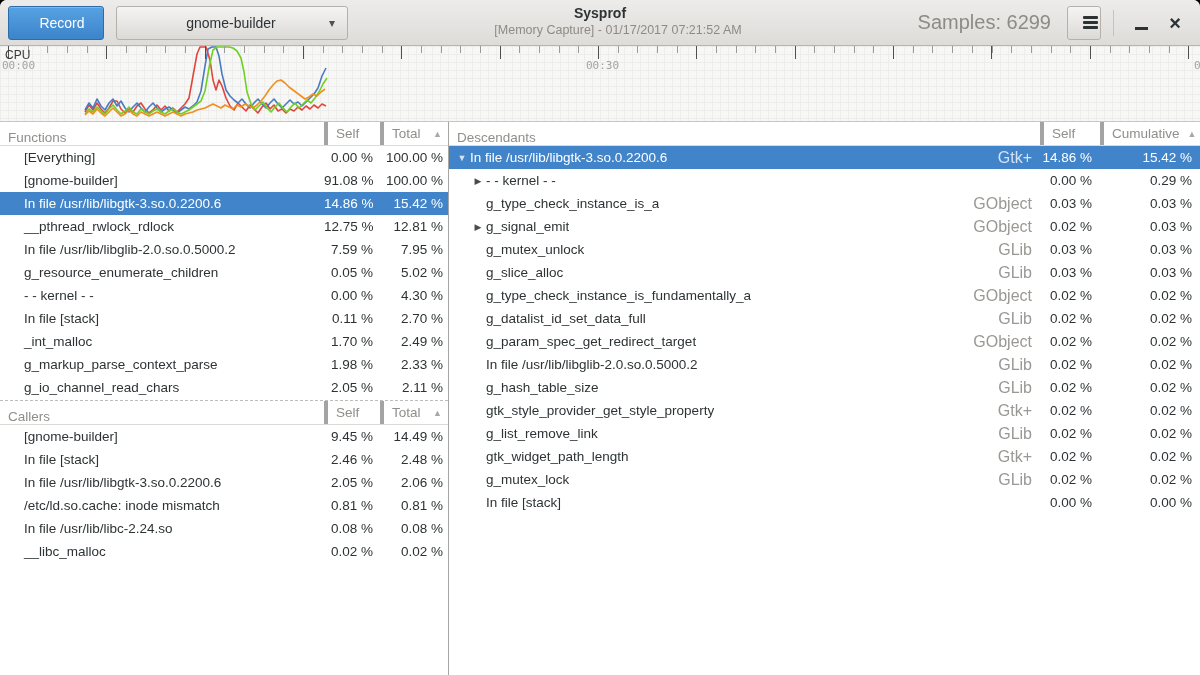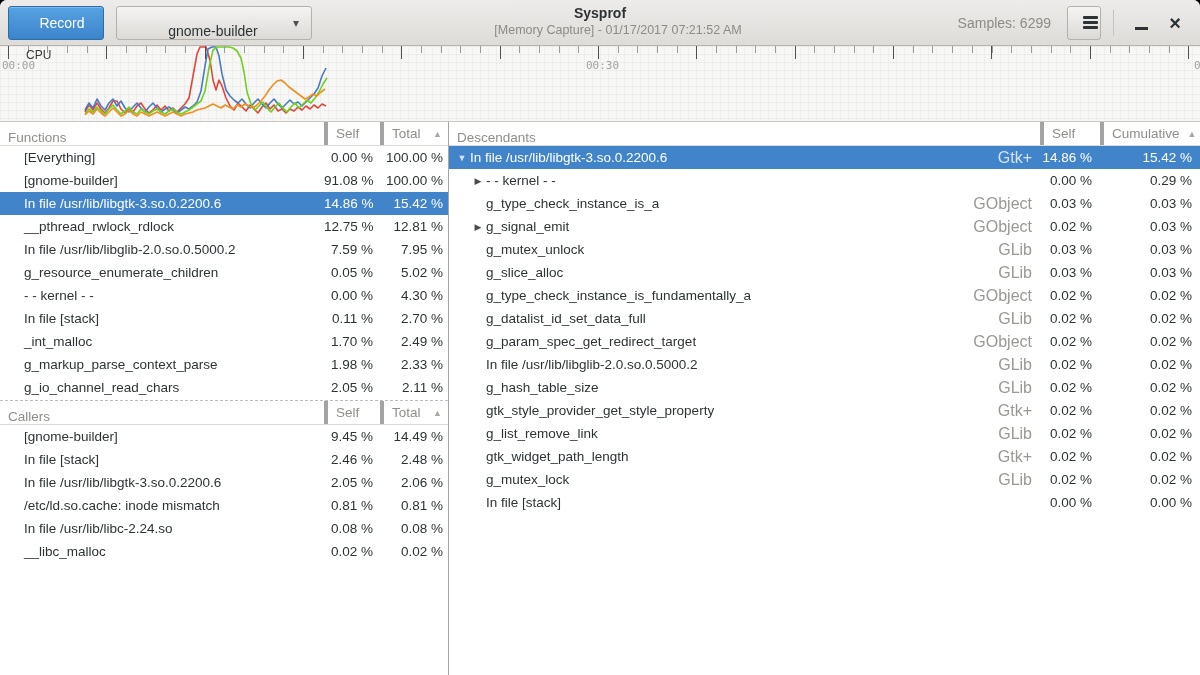--- a/index.html
+++ b/index.html
@@ -4,28 +4,28 @@
 <style>
   * { margin:0; padding:0; box-sizing:border-box; }
   html,body { width:1200px; height:675px; background:#000; }
   body { font-family:"Liberation Sans","DejaVu Sans",sans-serif; font-size:13px; color:#2d3335; }
   .window { width:1200px; height:675px; background:#fff; border-radius:7px 7px 0 0; overflow:hidden; display:flex; flex-direction:column; }
 
   
   .headerbar { height:46px; flex:0 0 46px; background:linear-gradient(#edecea,#dedcd9); border-bottom:1px solid #b7b3ae; display:flex; align-items:center; position:relative; padding:0 8px; }
   .btn { height:34px; border-radius:3px; border:1px solid #b5b1aa; background:linear-gradient(#f5f4f3,#dcdad7); color:#2d3335; font-size:14px; display:flex; align-items:center; justify-content:center; cursor:default;padding-left:12px; }
   .record-btn { width:96px; background:linear-gradient(#56a2e2,#3d84cb); border-color:#2b6cab; color:#fff; box-shadow:inset 0 1px 0 rgba(255,255,255,.25); }
-  .process-btn { width:196px; margin-left:12px; position:relative;align-items:flex-end; }
+  .process-btn { width:232px; margin-left:12px; position:relative; }
   .process-btn .lbl { margin-right:14px; }
   .caret { position:absolute; right:12px; top:9px; font-size:12px; color:#55504a; }
   .title-box { position:absolute; left:0; right:0; top:5px; text-align:center; pointer-events:none; }
   .title { font-weight:bold; font-size:14px; color:#2d3335; }
   .subtitle { font-size:12.5px; color:#8e8b86; margin-top:2px;padding-left:36px; }
   .hdr-right { margin-left:auto; display:flex; align-items:center; }
-  .samples { color:#8e8b86; font-size:14px; margin-right:16px; }
+  .samples { color:#8e8b86; font-size:20px; margin-right:16px; }
   .menu-btn { width:34px; }
   .hamburger { width:15px; height:2.4px; background:#2d3335; border-radius:1px; box-shadow:0 -5px 0 #2d3335, 0 5px 0 #2d3335; }
   .hdr-sep { width:1px; height:26px; background:#c6c3be; margin:0 10px 0 12px; }
   .winbtn { width:34px; height:34px; display:flex; align-items:center; justify-content:center; background:none; border:none; }
   .min-glyph { width:13px; height:2.5px; background:#2d3335; margin-top:12px; }
   .close-glyph { font-size:20px; font-weight:bold; color:#2d3335; line-height:1; }
 
   
   .cpu-graph { height:76px; flex:0 0 76px; position:relative; border-bottom:1px solid #c9c6c2;
     background-color:#f7f7f6;
@@ -33,21 +33,21 @@
       linear-gradient(#ededec 1px, transparent 1px),
       linear-gradient(90deg,#ededec 1px, transparent 1px);
     background-size:8px 8px; }
   .ticks { position:absolute; top:0; left:0; right:0; height:14px; pointer-events:none;
     background-image:
       repeating-linear-gradient(90deg,#4f4f4f 0 1px, transparent 1px 98.33px),
       repeating-linear-gradient(90deg,#9a9a9a 0 1px, transparent 1px 19.67px);
     background-size:100% 13px,100% 7px;
     background-position:8px 0,8px 0;
     background-repeat:no-repeat; }
-  .cpu-label { position:absolute; left:5px; top:2px; font-size:12px; color:#3a3a3a;margin-left:21px; }
+  .cpu-label { position:absolute; left:5px; top:2px; font-size:12px; color:#3a3a3a; }
   .time-label { position:absolute; top:13px; font-size:11px; color:#a3a3a3; font-family:"DejaVu Sans Mono","Liberation Mono",monospace; }
   .cpu-svg { position:absolute; left:0; top:0; width:1200px; height:75px; }
 
   
   .main { flex:1; display:flex; min-height:0; background:#fff; }
   .left-pane { width:449px; flex:0 0 449px; border-right:1px solid #a8a6a2; display:flex; flex-direction:column; }
   .right-pane { flex:1; display:flex; flex-direction:column; }
 
   .thead { height:24px; flex:0 0 24px; display:flex; align-items:flex-end; border-bottom:1px solid #dcdad6; color:#8f8e8a; font-size:13.5px; background:#fff; }
   .thead .hname { flex:1; padding-left:8px; }

